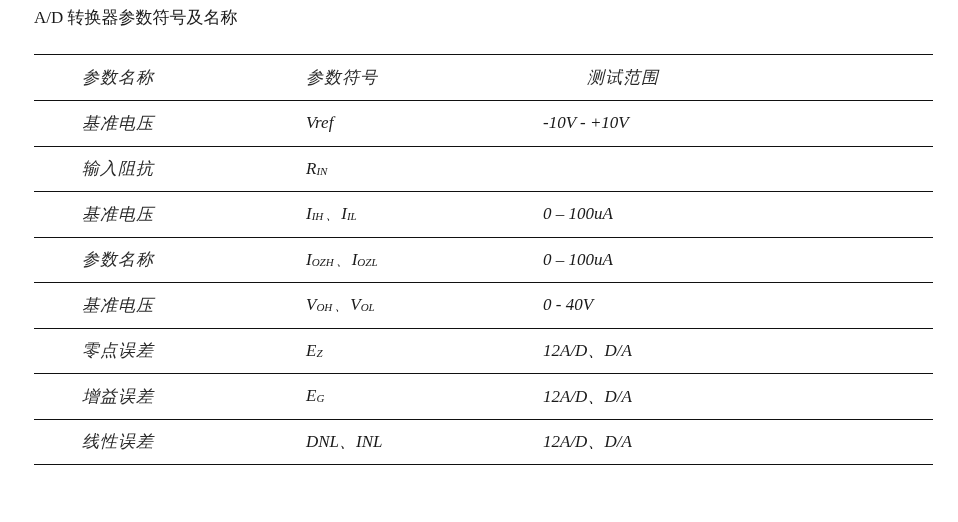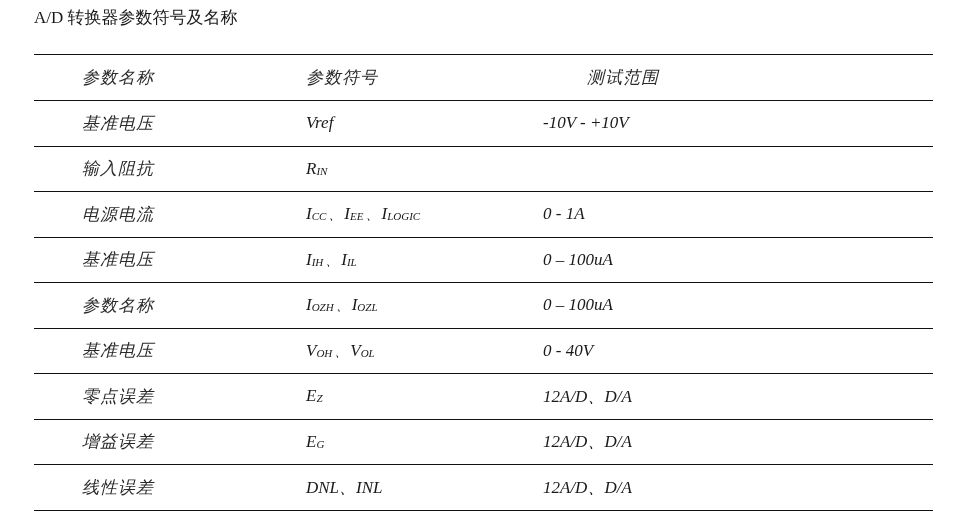--- a/index.html
+++ b/index.html
@@ -101,25 +101,20 @@
         <td class="cell1 cjk">基准电压</td>
         <td class="cell2 sym"><span>Vref</span></td>
         <td class="cell3 sym">-10V - +10V</td>
       </tr>
       <tr>
         <td class="cell1 cjk">输入阻抗</td>
         <td class="cell2 sym"><span>R</span><span class="sub">IN</span></td>
         <td class="cell3 sym"></td>
       </tr>
       <tr>
-        <td class="cell1 cjk">电源电流</td>
-        <td class="cell2 sym"><span>I</span><span class="sub">CC</span><span class="sep">、</span><span>I</span><span class="sub">EE</span><span class="sep">、</span><span>I</span><span class="sub">LOGIC</span></td>
-        <td class="cell3 sym">0 - 1A</td>
-      </tr>
-      <tr>
         <td class="cell1 cjk">基准电压</td>
         <td class="cell2 sym"><span>I</span><span class="sub">IH</span><span class="sep">、</span><span>I</span><span class="sub">IL</span></td>
         <td class="cell3 sym">0 – 100uA</td>
       </tr>
       <tr>
         <td class="cell1 cjk">参数名称</td>
         <td class="cell2 sym"><span>I</span><span class="sub">OZH</span><span class="sep">、</span><span>I</span><span class="sub">OZL</span></td>
         <td class="cell3 sym">0 – 100uA</td>
       </tr>
       <tr>

